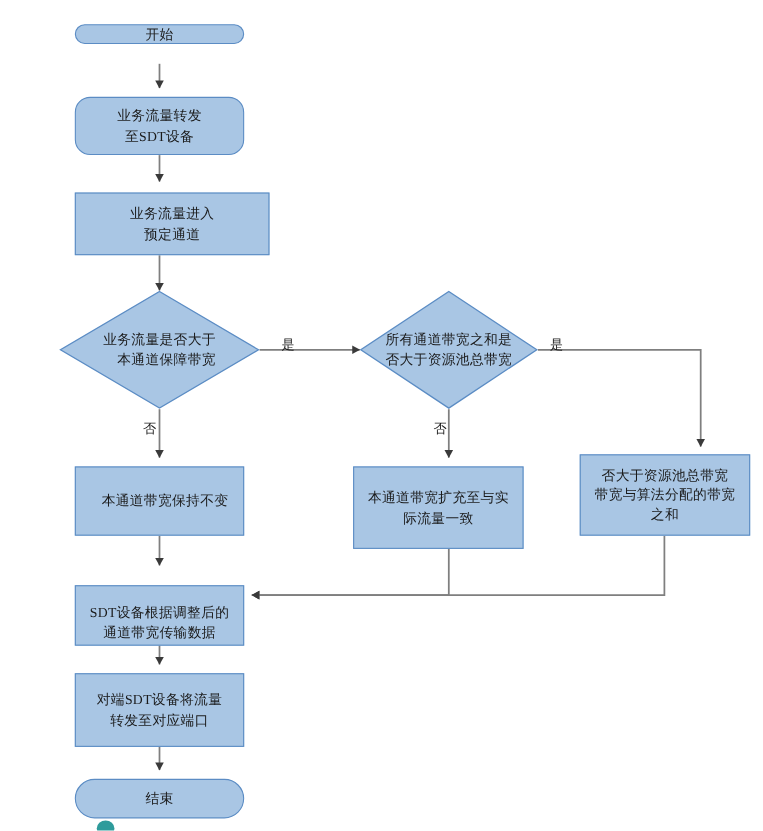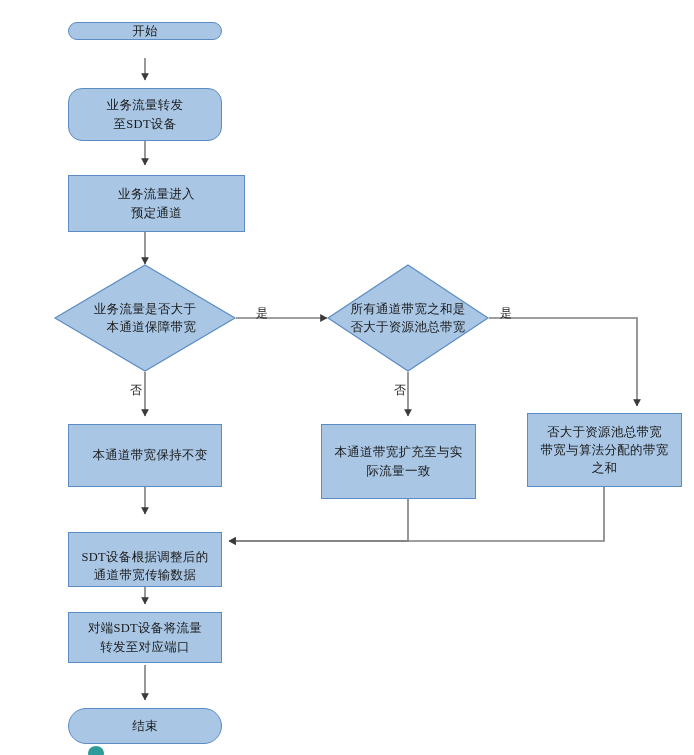--- a/index.html
+++ b/index.html
@@ -177,21 +177,21 @@
   <span class="node-text">否大于资源池总带宽
 带宽与算法分配的带宽
 之和</span>
 </div>
 
 <div class="node process" style="left:68px; top:532px; width:154px; height:55px;align-items:flex-end;">
   <span class="node-text">SDT设备根据调整后的
 通道带宽传输数据</span>
 </div>
 
-<div class="node process" style="left:68px; top:612px; width:154px; height:51px;">
+<div class="node process" style="left:68px; top:612px; width:154px; height:67px;">
   <span class="node-text">对端SDT设备将流量
 转发至对应端口</span>
 </div>
 
 <div class="node terminator" style="left:68px; top:708px; width:154px; height:36px;">
   <span class="node-text">结束</span>
 </div>
 
 <div class="edge-label" style="left:256px; top:307px;">是</div>
 

